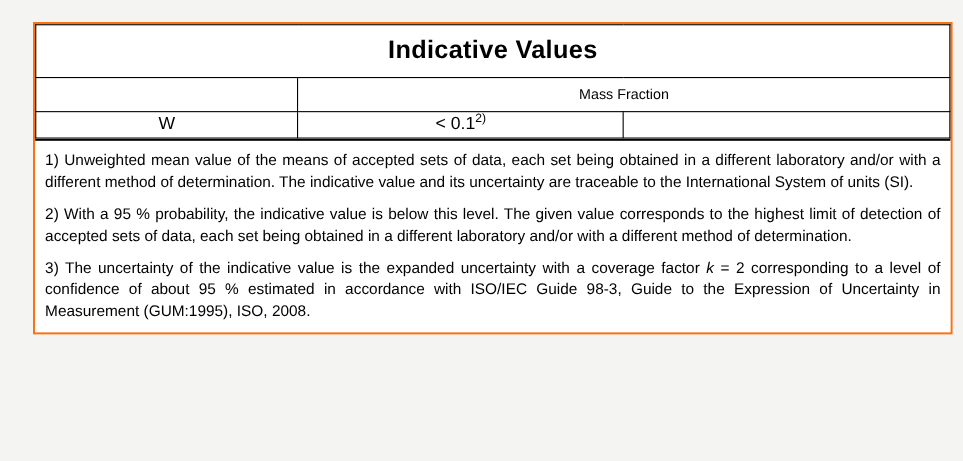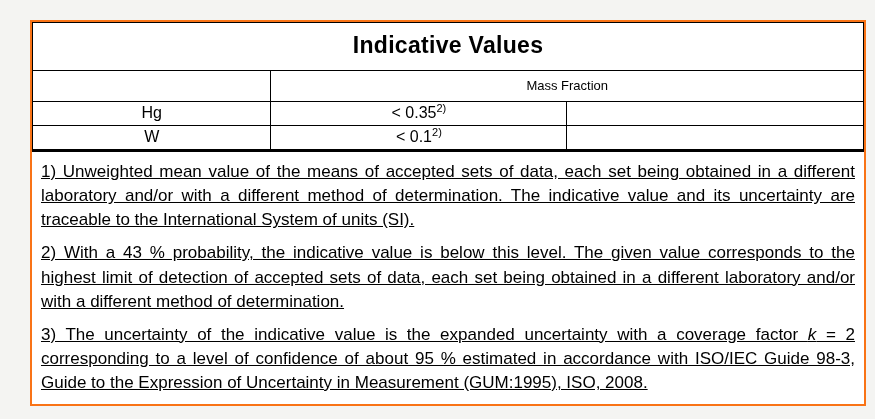--- a/index.html
+++ b/index.html
@@ -73,26 +73,25 @@
   }
   .empty-cell {
     font-size: 16px;
   }
   .notes {
     border-top: 2px solid #000;
     padding: 8px 9px 9px 9px;
     background: #fff;
   }
   .note {
-    font-size: 17px;
+    font-size: 14px;
     line-height: 1.42;
     text-align: justify;
     margin: 0 0 9px 0;
     hyphens: none;
-    text-decoration: underline;
   }
   .note:last-child {
     margin-bottom: 0;
   }
   .note i {
     font-style: italic;
   }
   .col-a { width: 28.7%; }
   .col-b { width: 35.6%; }
   .col-c { width: 35.7%; }
@@ -111,39 +110,32 @@
       </colgroup>
       <tbody>
         <tr>
           <td class="title-cell" colspan="3">Indicative Values</td>
         </tr>
         <tr>
           <td>&nbsp;</td>
           <td class="massfrac-cell" colspan="2">Mass Fraction</td>
         </tr>
 
-        <tr>
-          <td class="row-label">Hg</td>
-          <td class="row-value">
-            <span>&lt; 0.35</span><sup>2)</sup>
-          </td>
-          <td class="row-value empty-cell">&nbsp;</td>
-        </tr>
 
         <tr>
           <td class="row-label">W</td>
           <td class="row-value">
             <span>&lt; 0.1</span><sup>2)</sup>
           </td>
           <td class="row-value empty-cell">&nbsp;</td>
         </tr>
 
       </tbody>
     </table>
 
     <div class="notes">
       <p class="note">1) Unweighted mean value of the means of accepted sets of data, each set being obtained in a different laboratory and/or with a different method of determination. The indicative value and its uncertainty are traceable to the International System of units (SI).</p>
-      <p class="note">2) With a 43 % probability, the indicative value is below this level. The given value corresponds to the highest limit of detection of accepted sets of data, each set being obtained in a different laboratory and/or with a different method of determination.</p>
+      <p class="note">2) With a 95 % probability, the indicative value is below this level. The given value corresponds to the highest limit of detection of accepted sets of data, each set being obtained in a different laboratory and/or with a different method of determination.</p>
       <p class="note">3) The uncertainty of the indicative value is the expanded uncertainty with a coverage factor <i>k</i> = 2 corresponding to a level of confidence of about 95 % estimated in accordance with ISO/IEC Guide 98-3, Guide to the Expression of Uncertainty in Measurement (GUM:1995), ISO, 2008.</p>
     </div>
 
   </div>
 </div>
 
 </body></html>

